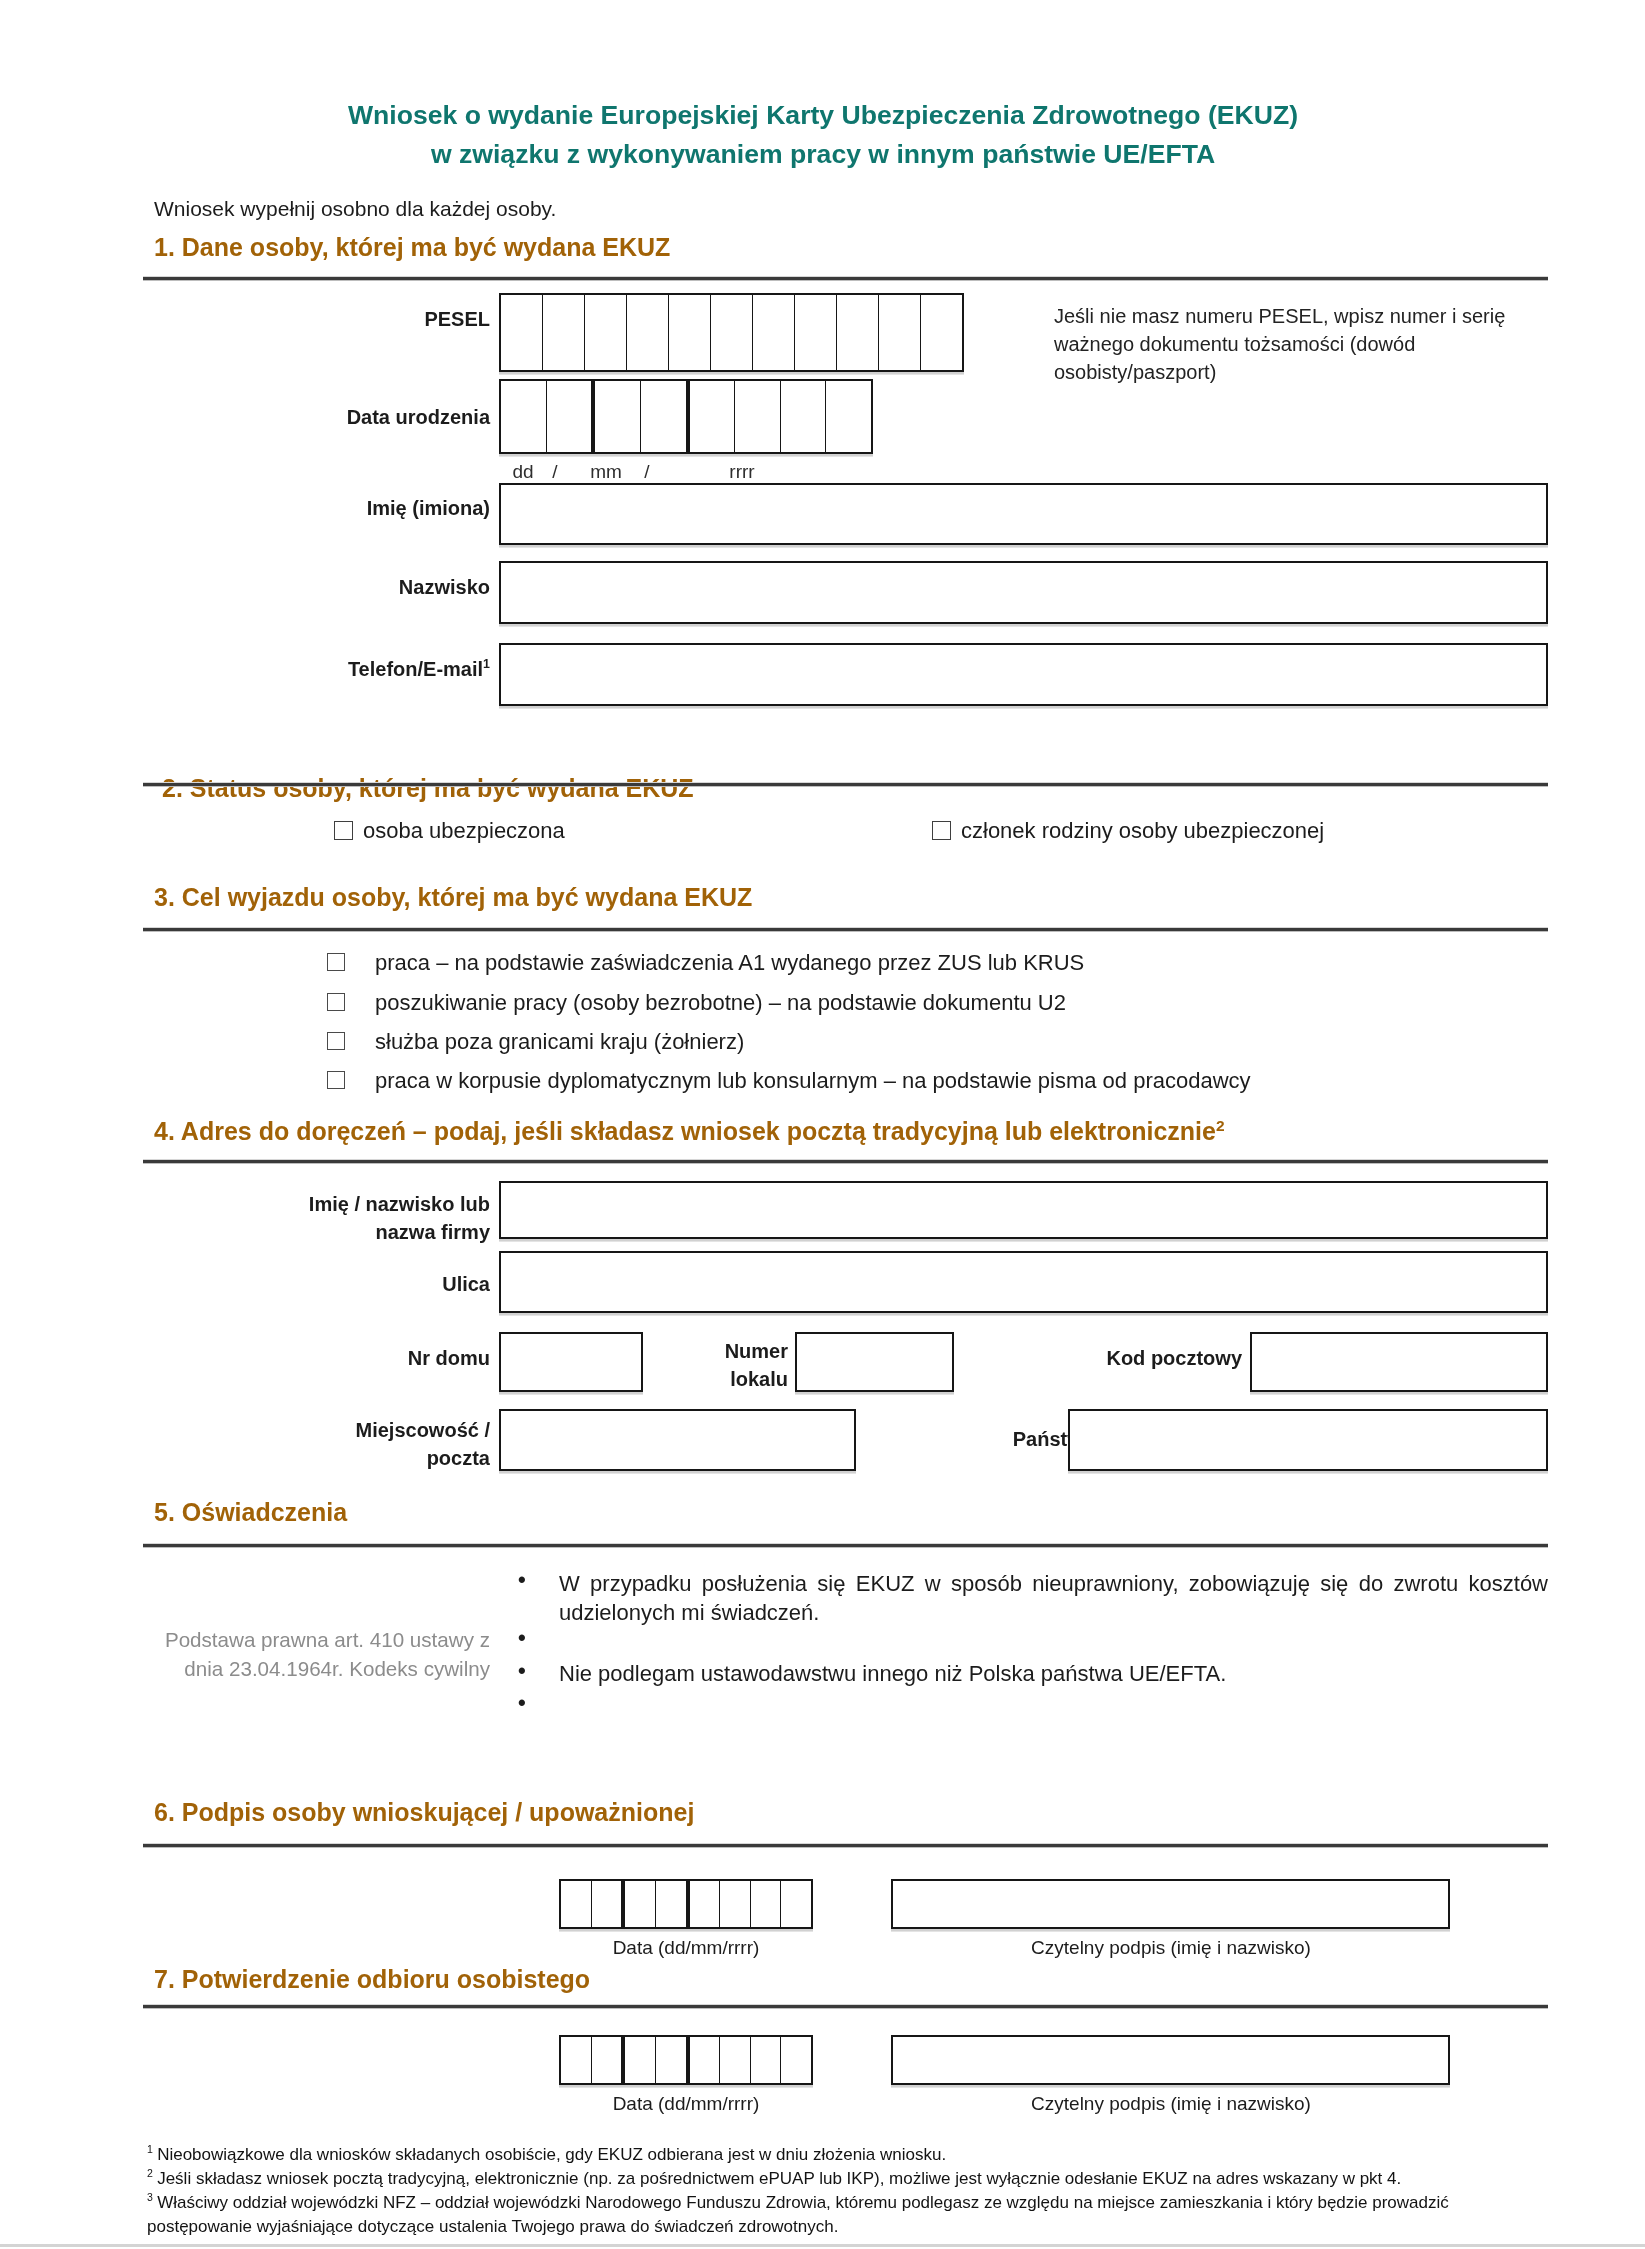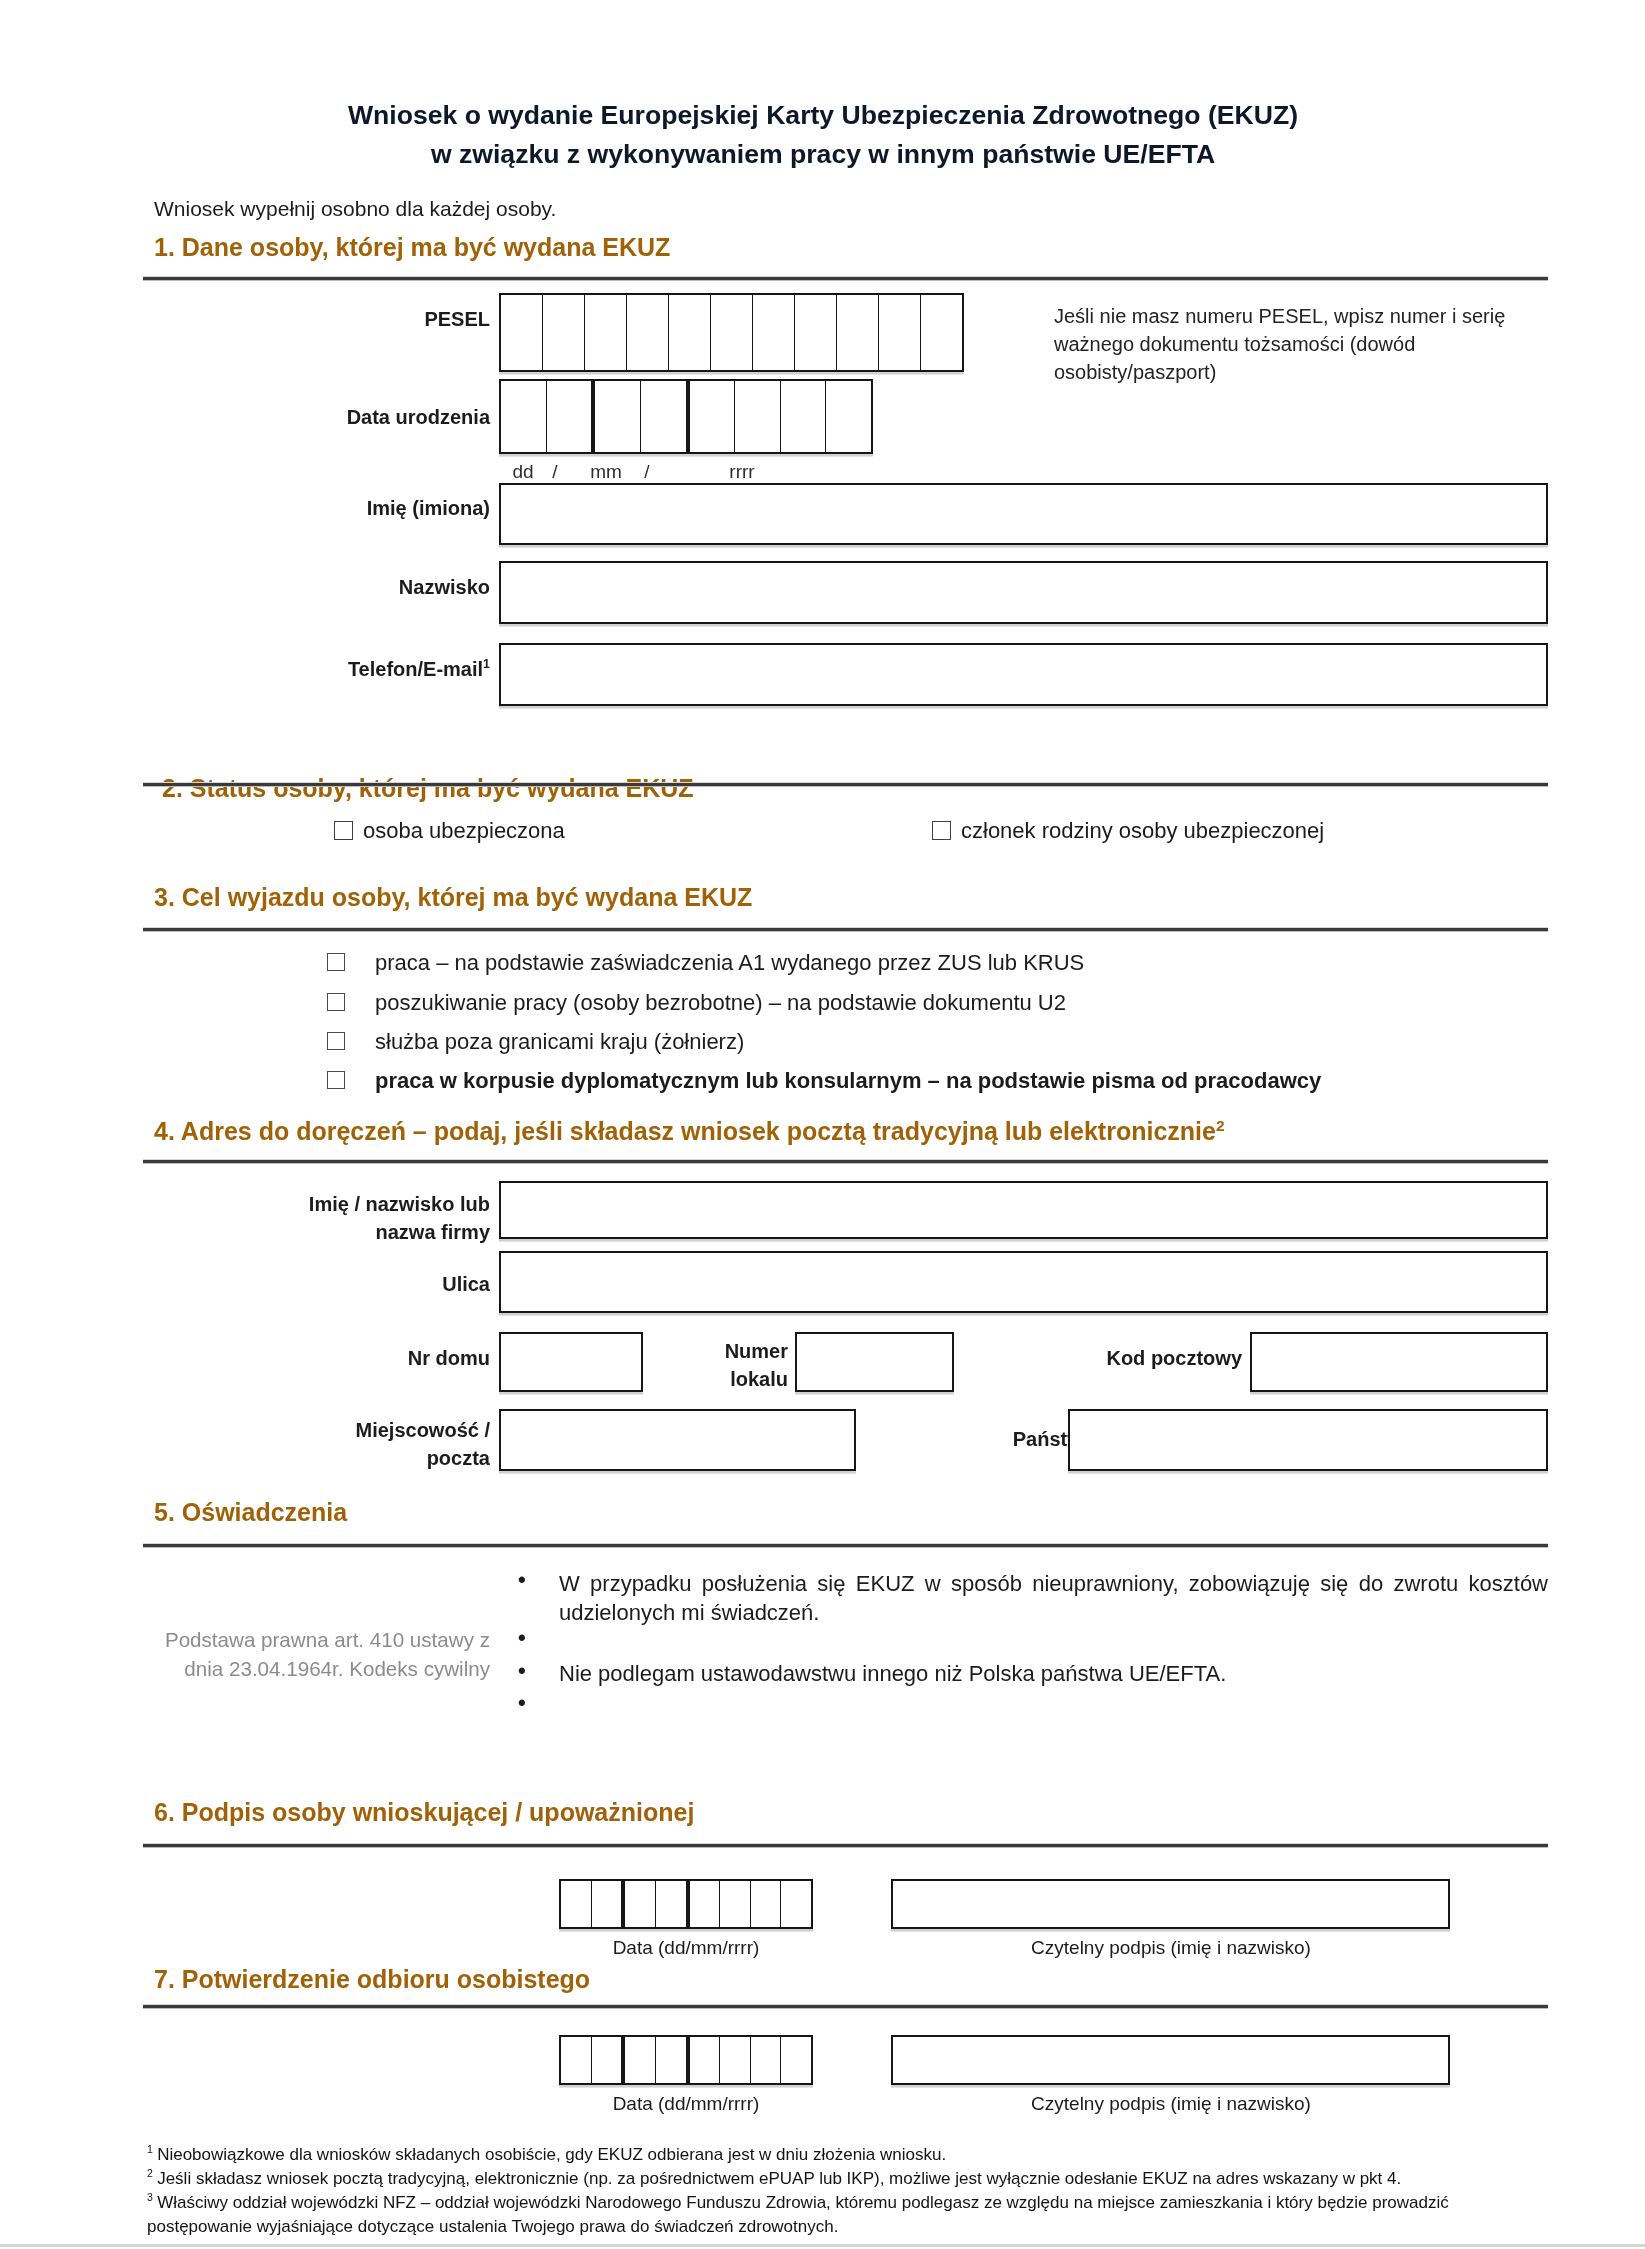--- a/index.html
+++ b/index.html
@@ -1,21 +1,21 @@
 <!DOCTYPE html>
 <html style="font-size:13.7px"><head>
 <meta charset="utf-8">
 <style>
   html,body { margin:0; padding:0; background:#ffffff; }
   .page {
     position:relative; width:1646px; height:2250px; background:#ffffff;
     font-family:"Liberation Sans", sans-serif; color:#1c1c1c; overflow:hidden;
   }
   .title { position:absolute; left:0; top:96px; width:1646px; text-align:center;
-           font-weight:bold; font-size:26.6px; line-height:39px; color:#0f172a; }
+           font-weight:bold; font-size:26.6px; line-height:39px; color:#0f766e; }
   .intro { position:absolute; left:154px; top:197px; font-size:21px; }
   .sec-h { position:absolute; left:154px; font-weight:bold; font-size:25px; color:#a16207; }
   .rule  { position:absolute; left:143px; width:1405px; height:3.4px; background:#3a3a3a;
            border-top:0.9px solid #d6d6d6; border-bottom:1.7px solid #bdbdbd; }
   .flabel { position:absolute; text-align:right; font-weight:bold; font-size:20px;
             color:#1c1c1c; line-height:28px; }
   .grid { position:absolute; display:flex; border:2.6px solid #161616; background:#fff;
           box-shadow:0 2.6px 0 rgba(0,0,0,0.18); box-sizing:border-box; }
   .grid .c { flex:1; border-right:1.7px solid #161616; }
   .grid .c:last-child { border-right:none; }
@@ -107,21 +107,21 @@
 
   <div class="sec-h" style="top:883px;">3. Cel wyjazdu osoby, której ma być wydana EKUZ</div>
   <div class="rule" style="top:927px;"></div>
   <span class="cbx small" style="left:327px; top:953px;"></span>
   <span class="cbl" style="left:375px; top:950px;">praca – na podstawie zaświadczenia A1 wydanego przez ZUS lub KRUS</span>
   <span class="cbx small" style="left:327px; top:993px;"></span>
   <span class="cbl" style="left:375px; top:990px;">poszukiwanie pracy (osoby bezrobotne) – na podstawie dokumentu U2</span>
   <span class="cbx small" style="left:327px; top:1032px;"></span>
   <span class="cbl" style="left:375px; top:1029px;">służba poza granicami kraju (żołnierz)</span>
   <span class="cbx small" style="left:327px; top:1071px;"></span>
-  <span class="cbl" style="left:375px; top:1068px;font-weight:bold;">praca w korpusie dyplomatycznym lub konsularnym – na podstawie pisma od pracodawcy</span>
+  <span class="cbl" style="left:375px; top:1068px;">praca w korpusie dyplomatycznym lub konsularnym – na podstawie pisma od pracodawcy</span>
 
   <div class="sec-h" style="top:1117px;"><span>4. Adres do doręczeń – podaj, jeśli składasz wniosek pocztą tradycyjną lub elektronicznie</span><sup>2</sup></div>
   <div class="rule" style="top:1159px;"></div>
 
   <div class="flabel" style="left:250px; width:240px; top:1190px;">Imię / nazwisko lub nazwa firmy</div>
   <div class="input-box" style="left:499px; top:1181px; width:1049px; height:58px;"></div>
 
   <div class="flabel" style="left:154px; width:336px; top:1270px;">Ulica</div>
   <div class="input-box" style="left:499px; top:1251px; width:1049px; height:62px;"></div>
 

